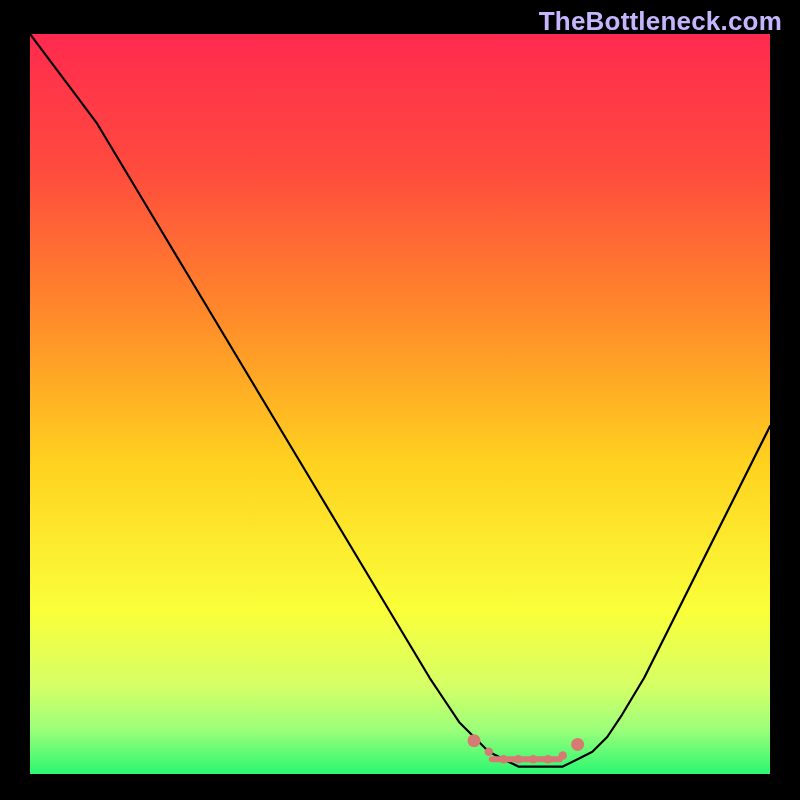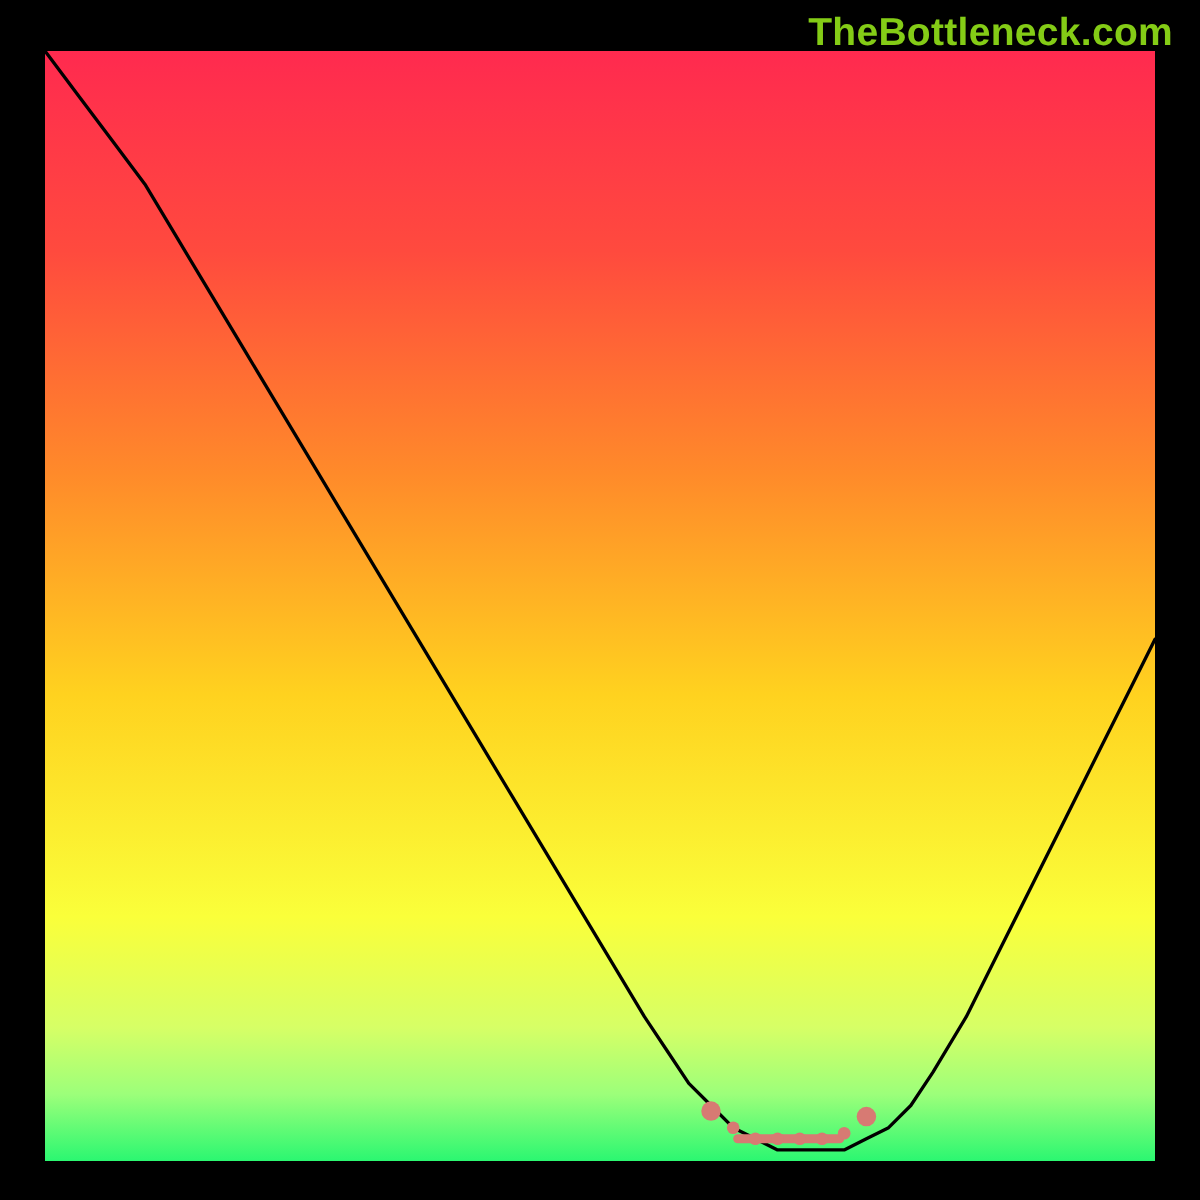--- a/index.html
+++ b/index.html
@@ -10,21 +10,21 @@
     height: 800px;
     background: #000;
   }
   .watermark {
     position: absolute;
     top: 6px;
     right: 18px;
     font-family: Arial, Helvetica, sans-serif;
     font-size: 26px;
     font-weight: 600;
-    color: #84cc16;
+    color: #c4b5fd;
     letter-spacing: 0.2px;
     z-index: 10;
   }
   svg.plot {
     position: absolute;
     left: 30px;
     top: 34px;
     width: 740px;
     height: 740px;
     display: block;

